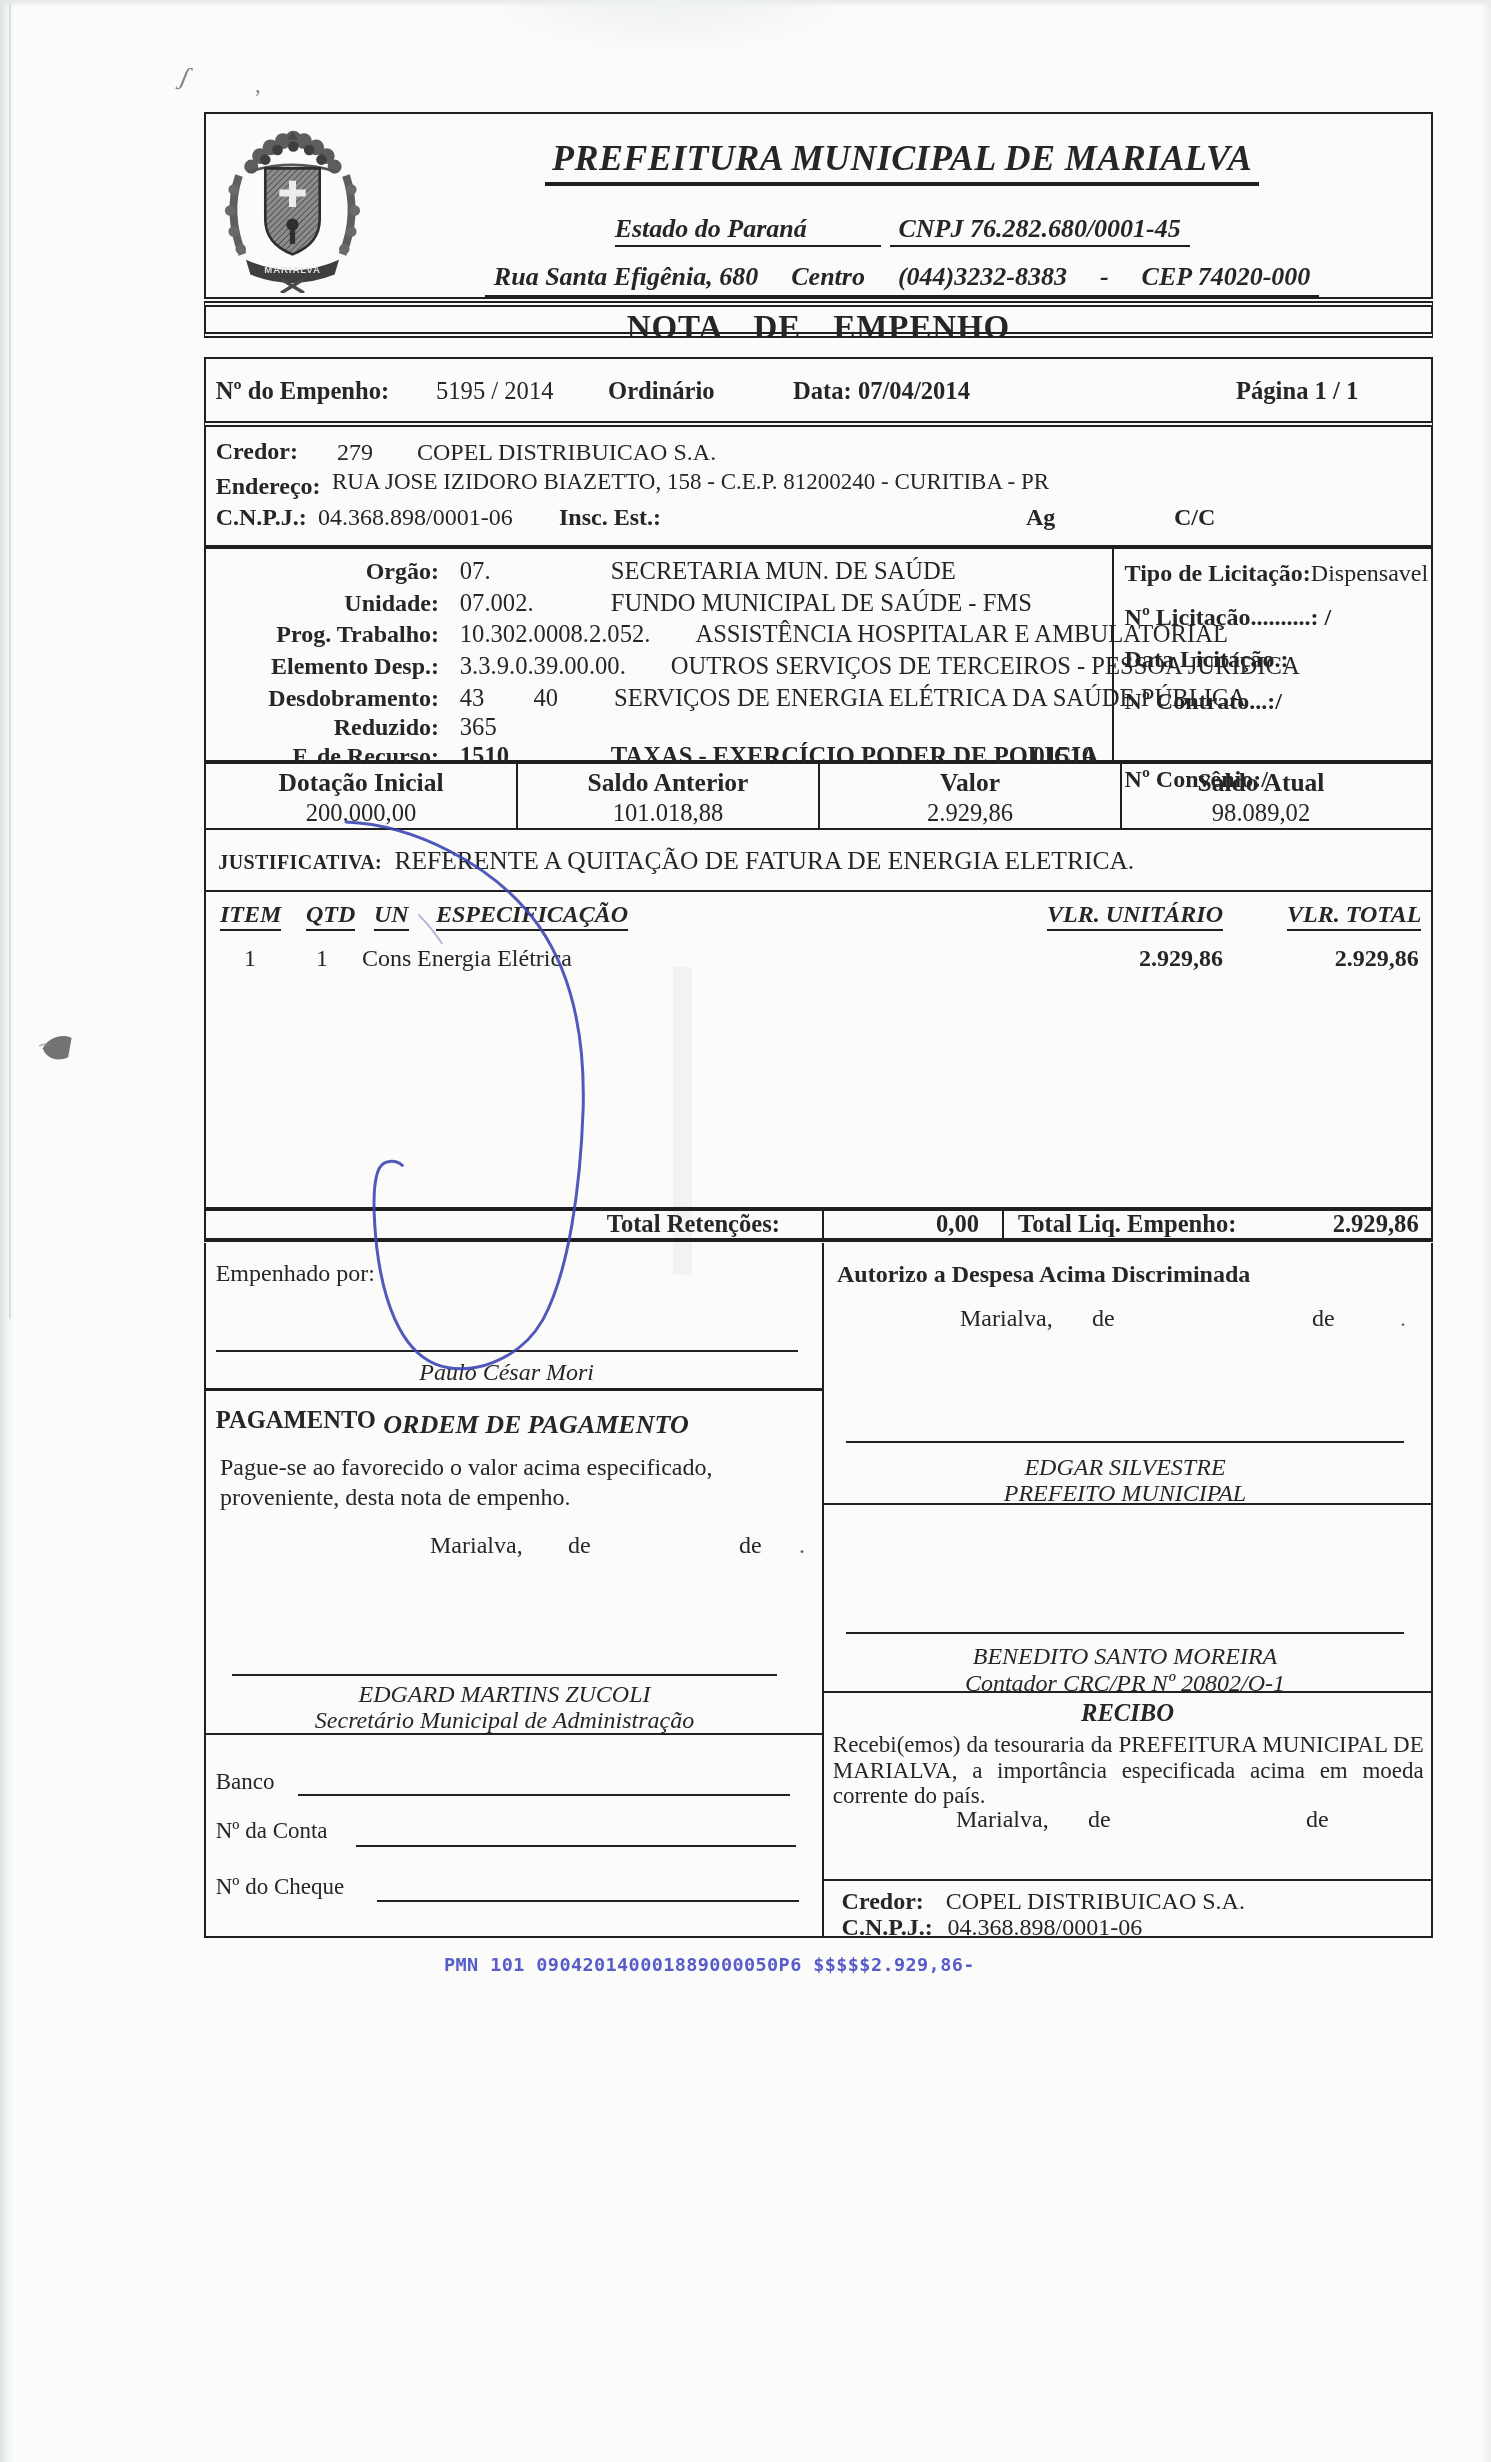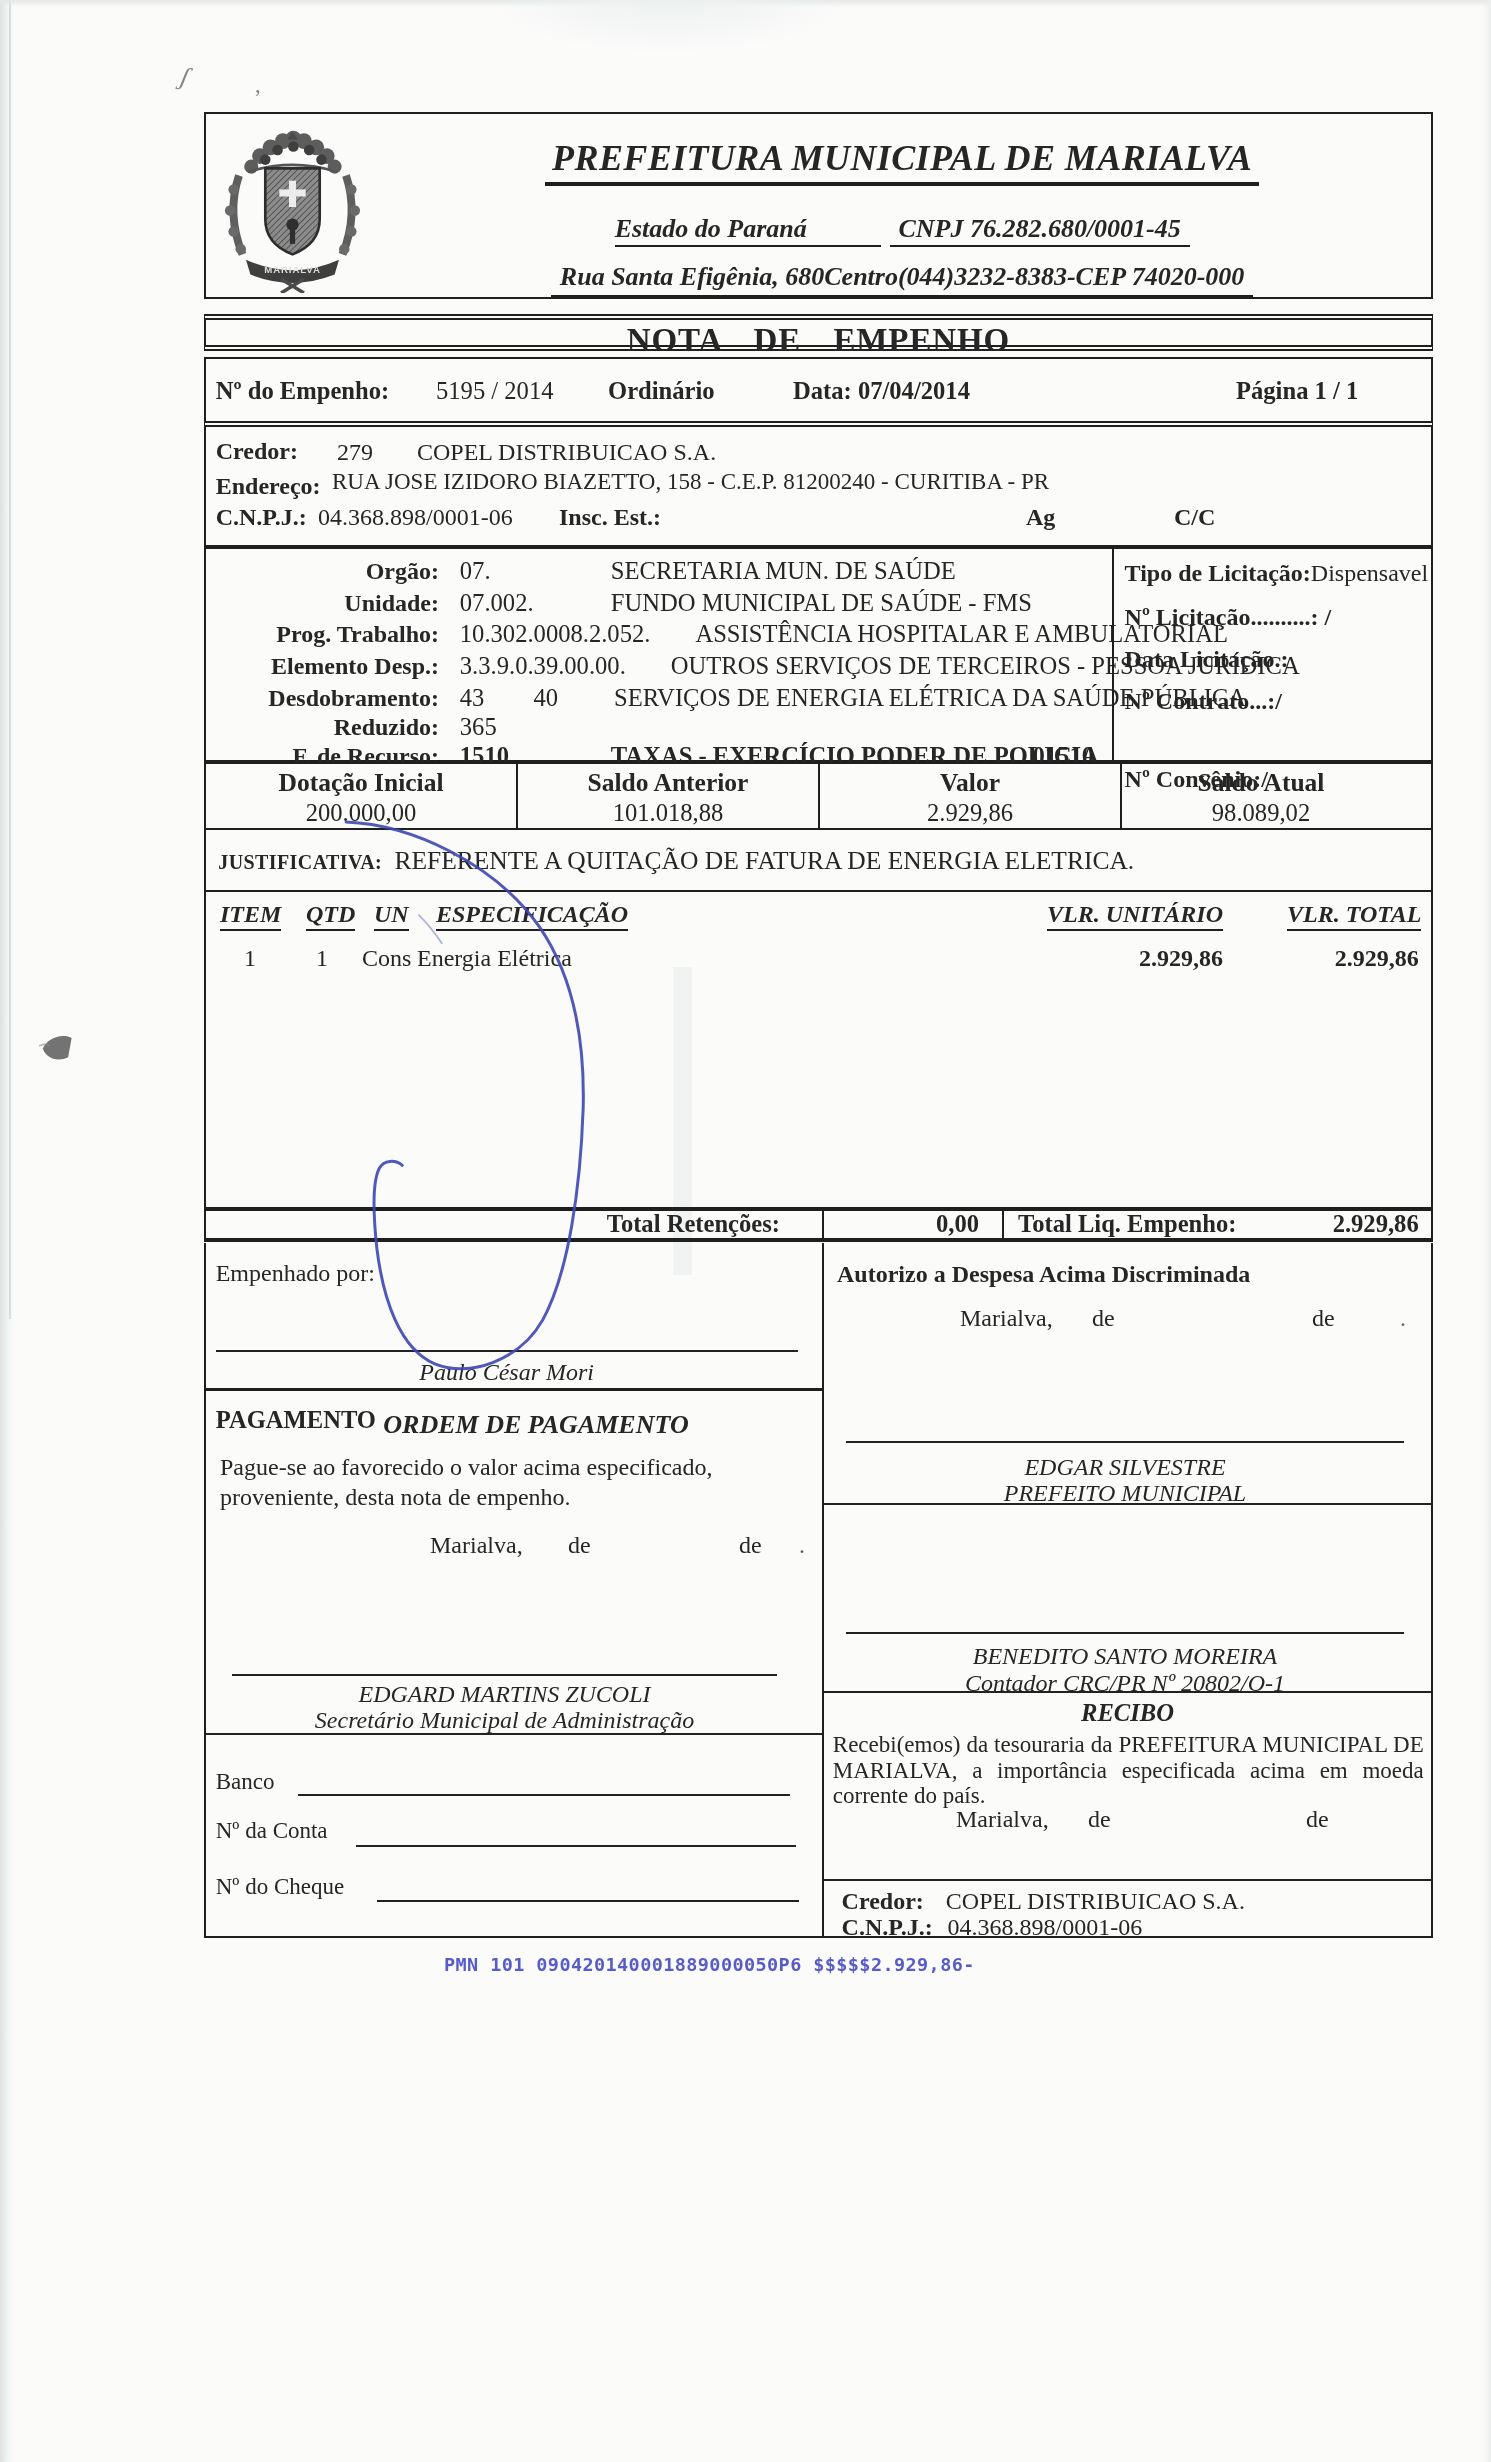--- a/index.html
+++ b/index.html
@@ -8,21 +8,21 @@
   .b { font-weight:bold; }
   .ctr { text-align:center;font-style:italic; }
   .box { position:absolute; left:204px; width:1229px; border:2.6px solid #1f1f1f; }
   .nob { border:none; }
   .line { position:absolute; border-top:2.6px solid #222; height:0; }
   .thickline { position:absolute; border-top:3.5px solid #1f1f1f; height:0; }
   .u3 { border-bottom:2.6px solid #1f1f1f; padding-bottom:1.8px; }
   .sz26 { font-size:23px;text-align:center; } .sz27 { font-size:24px; } .sz28 { font-size:24.6px; } .sz29 { font-size:25.5px; } .sz30 { font-size:26px; }
   #hdr { top:112px; height:187px; }
   #hdr-title { display:inline-block; font-size:36px; font-weight:bold; border-bottom:4.4px solid #1f1f1f; padding:0 7px 2.6px 7px; letter-spacing:0.4px; }
-  #titlebox { top:314px; height:37px; border-left:2.6px solid #1f1f1f; border-right:2.6px solid #1f1f1f; border-top:6.2px double #1f1f1f; border-bottom:6.2px double #1f1f1f; }
+  #titlebox { top:301px; height:37px; border-left:2.6px solid #1f1f1f; border-right:2.6px solid #1f1f1f; border-top:6.2px double #1f1f1f; border-bottom:6.2px double #1f1f1f; }
   #titlebox .t { font-size:33px; font-weight:bold; text-align:center; line-height:40px; word-spacing:23px; letter-spacing:0.9px; }
   #emprow { top:357px; height:70px; border-left:2.6px solid #1f1f1f; border-right:2.6px solid #1f1f1f; border-bottom:6.2px double #1f1f1f; font-size:24.6px; }
   #credor { top:427px; height:120px; border-top:none; font-size:24px; }
   #budget { top:547px; height:215px; font-size:24.6px; }
   .brow { position:absolute; left:0; display:flex; align-items:baseline;gap:12px; }
   .blabel { width:233px; text-align:right; font-weight:bold; font-size:24px; }
   .bcode { margin-left:8.8px; min-width:106px; }
   .bdesc { margin-left:33px; white-space:nowrap; }
   #licit { position:absolute; left:906px; top:0; bottom:0; width:318px; border-left:2.6px solid #1f1f1f; font-size:24px; font-weight:bold; }
   #values { top:762px; height:68px; display:flex; }
@@ -113,21 +113,21 @@
     <path d="M68 180 l26 16 M94 180 l-26 16" stroke="#4a4a4a" stroke-width="4"></path>
   </svg>
   <div class="ab ctr" style="left:176px;right:8.8px;top:23px;">
     <span id="hdr-title">PREFEITURA MUNICIPAL DE MARIALVA</span>
   </div>
   <div class="ab ctr" style="left:176px;right:8.8px;top:100px;">
     <span class="b sz30 u3" style="padding-right:74px;"><span>Estado do Paraná</span></span>
     <span class="b sz30 u3" style="margin-left:5.3px;padding:0 8.8px 1.8px 8.8px;">CNPJ 76.282.680/0001-45</span>
   </div>
   <div class="ab ctr" style="left:176px;right:8.8px;top:148px;">
-    <span class="u3" style="display:inline-flex;padding:0 8.8px 2.6px 8.8px;">
+    <span class="u3" style="display:inline-flex;gap:33px;padding:0 8.8px 2.6px 8.8px;">
       <span class="b sz30">Rua Santa Efigênia, 680</span>
       <span class="b sz30">Centro</span>
       <span class="b sz30">(044)3232-8383</span>
       <span class="b sz30">-</span>
       <span class="b sz30">CEP 74020-000</span>
     </span>
   </div>
 </div>
 
 <div class="box" id="titlebox">

